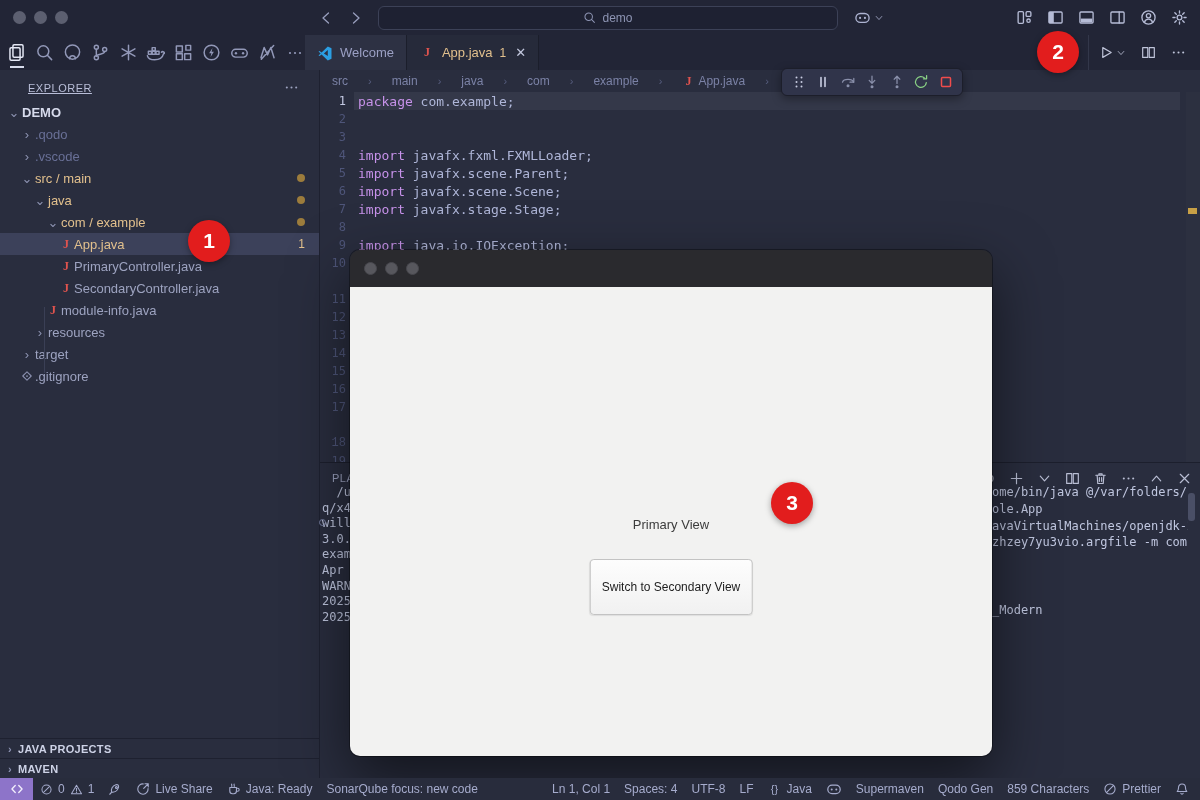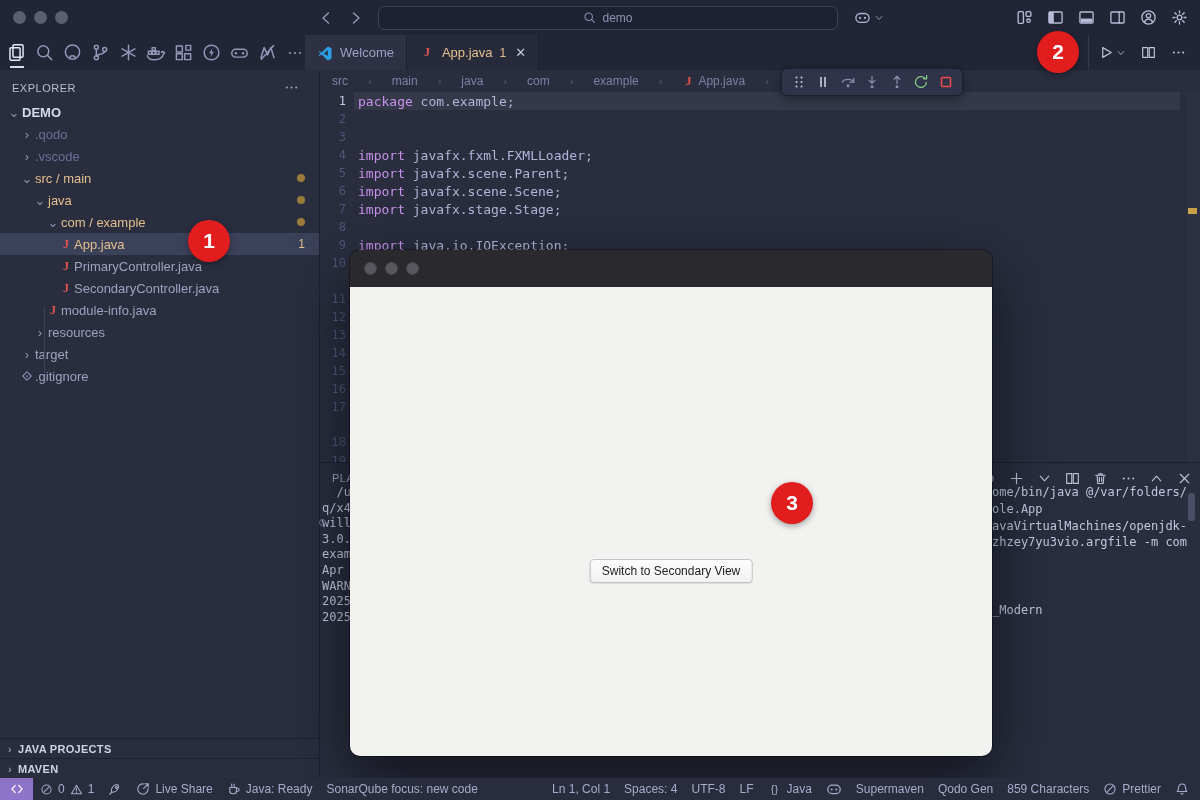--- a/index.html
+++ b/index.html
@@ -28,21 +28,21 @@
   .tab { display:flex; align-items:center; gap:7px; padding:0 12px; font-size:13px; border-right:1px solid #1b1e2b; }
   .tab.inactive { background:#2d3143; color:#9ba0c4; }
   .tab.active { background:#262a3a; color:#e2c08d; }
   .tab .badge1 { color:#e2c08d; font-size:12px; }
   .tab .tclose { color:#c3c8de; font-size:13px; margin-left:2px; }
   #editor-actions { display:flex; align-items:center; gap:15px; padding:0 14px 0 10px; margin-left:auto; color:#c0c5da; border-left:1px solid #33374a; }
   .run-combo { display:flex; align-items:center; gap:2px; }
 
   
   #sidebar { position:absolute; left:0; top:70px; width:320px; height:708px; background:#292d3e; border-right:1px solid #1e2130; }
-  #exp-header { display:flex; justify-content:space-between; align-items:center; padding:10px 20px 6px 12px; font-size:11px; letter-spacing:.5px; color:#b9bed8; }
+  #exp-header { display:flex; justify-content:space-between; align-items:center; padding:10px 20px 6px 28px; font-size:11px; letter-spacing:.5px; color:#b9bed8;text-decoration:underline; }
   .tree-row { height:22px; display:flex; align-items:center; font-size:13px; position:relative; }
   .tree-row .chev { width:16px; color:#8d93b2; display:flex; justify-content:center; font-size:10px; flex:none; }
   .tree-row.selected { background:#3c415a; }
   .tree-label { white-space:nowrap; }
   .dim { color:#697097; }
   .norm { color:#9da3c0; }
   .modified { color:#e2c08d; }
   .boldrow { font-weight:bold; color:#d7dbec; }
   .jicon { color:#e0534e; font-weight:bold; font-size:12px; width:16px; text-align:center; flex:none; font-family:"Liberation Serif",serif; }
   .row-right { position:absolute; right:14px; top:0; height:22px; display:flex; align-items:center; }
@@ -84,21 +84,21 @@
   #term-right .tr-line { height:16.8px; white-space:pre; }
   #shell-dot { position:absolute; left:-1px; top:56px; width:7px; height:7px; border:1px solid #7880a3; border-radius:50%; }
   #term-scroll { position:absolute; left:868px; top:30px; width:7px; height:28px; background:#4a4f66; border-radius:3px; }
 
   
   #appwin { position:absolute; left:350px; top:250px; width:642px; height:506px; border-radius:10px; box-shadow:0 22px 60px rgba(0,0,0,.55), 0 0 0 1px rgba(0,0,0,.35); z-index:50; }
   #appwin-title { height:37px; background:#2a2a2e; border-radius:10px 10px 0 0; display:flex; align-items:center; gap:8px; padding-left:14px; }
   .wdot { width:13px; height:13px; border-radius:50%; background:#57575d; border:1px solid #48484e; }
   #appwin-body { height:469px; background:#f2f2f1; border-radius:0 0 10px 10px; position:relative; }
   #fx-label { position:absolute; left:0; top:230px; width:100%; text-align:center; font-size:13px; color:#3c3c3c; }
-  #fx-button { position:absolute; left:50%; top:272px; transform:translateX(-50%); font-size:12px; color:#1c1c1c; background:linear-gradient(#fdfdfd,#f1f1f1); border:1px solid #c3c3c3; border-radius:4px; padding:4px 11px; white-space:nowrap; box-shadow:0 1px 1px rgba(0,0,0,.08); }
+  #fx-button { position:absolute; left:50%; top:272px; transform:translateX(-50%); font-size:12px; color:#1c1c1c; background:linear-gradient(#fdfdfd,#f1f1f1); border:1px solid #c3c3c3; border-radius:4px; padding:20px 11px; white-space:nowrap; box-shadow:0 1px 1px rgba(0,0,0,.08); }
 
   
   .anno { position:absolute; width:42px; height:42px; border-radius:50%; background:#e21d1d; color:#fff; font-size:21px; font-weight:bold; display:flex; align-items:center; justify-content:center; z-index:100; box-shadow:0 2px 6px rgba(0,0,0,.35); }
 
   
   #statusbar { position:absolute; left:0; top:778px; width:1200px; height:22px; background:#282c3c; display:flex; align-items:center; font-size:12px; color:#a6accd; z-index:110; }
   #sb-remote { width:33px; height:22px; background:#8d74c9; color:#f2effc; display:flex; align-items:center; justify-content:center; flex:none; }
   .sb-item { display:flex; align-items:center; gap:5px; padding:0 7px; height:22px; white-space:nowrap; }
   #sb-left { display:flex; align-items:center; }
   #sb-right { margin-left:auto; display:flex; align-items:center; padding-right:4px; }
@@ -663,20 +663,21 @@
   <div id="term-scroll"></div>
 </div>
 
 <div id="appwin">
   <div id="appwin-title">
     <span class="wdot"></span>
     <span class="wdot"></span>
     <span class="wdot"></span>
   </div>
   <div id="appwin-body">
+    <div id="fx-label">Primary View</div>
     <button id="fx-button">Switch to Secondary View</button>
   </div>
 </div>
 
 <div id="annos">
     <div class="anno" style="left: 188px; top: 220px;">1</div>
     <div class="anno" style="left: 1037px; top: 31px;">2</div>
     <div class="anno" style="left: 771px; top: 482px;">3</div>
   </div>
 

